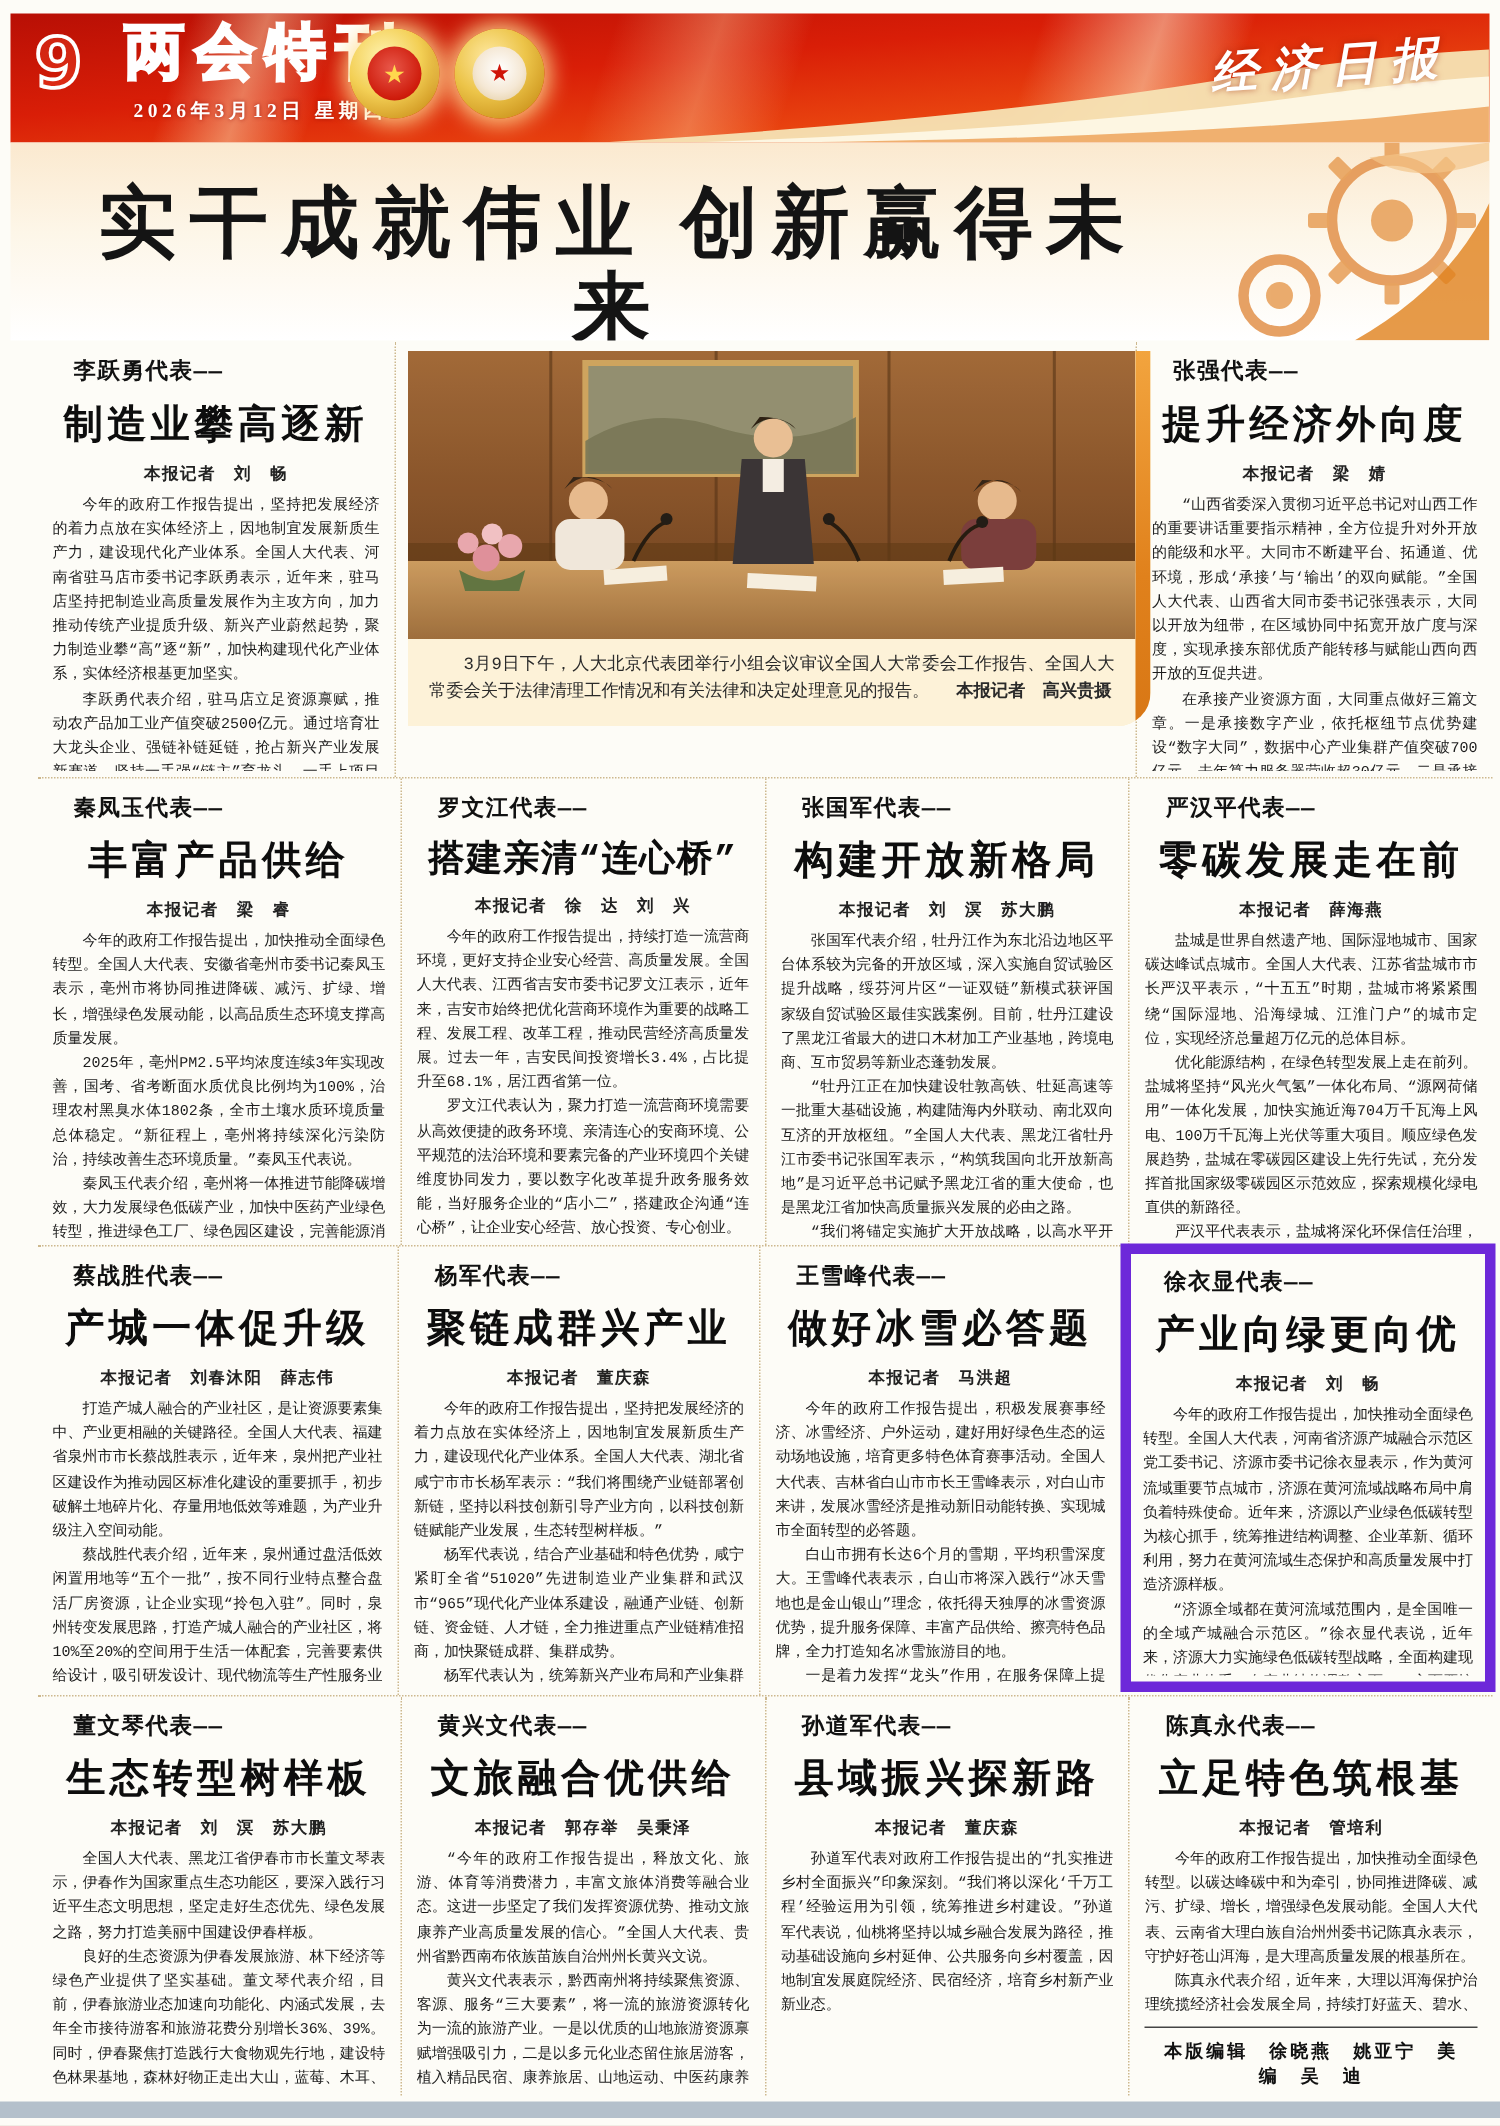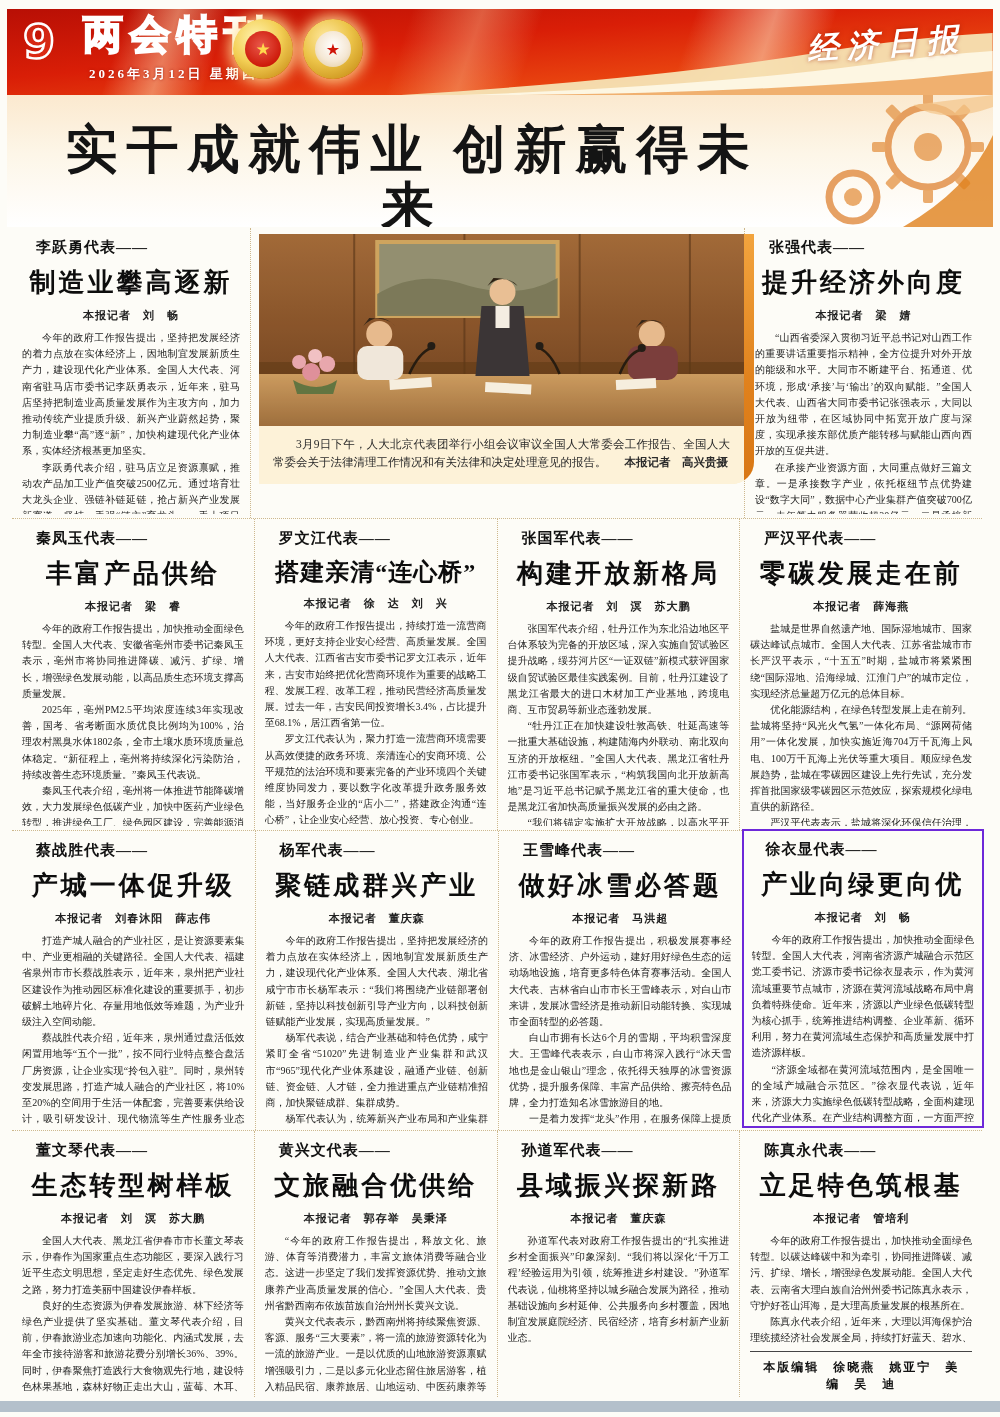--- a/index.html
+++ b/index.html
@@ -34,40 +34,40 @@
           color:#fff;letter-spacing:9px;transform:rotate(-4deg);text-shadow:0 0 4px rgba(150,20,0,.55);}
 
   
   .headline-zone{position:absolute;top:95px;left:7px;right:7px;height:132px;
           background:linear-gradient(180deg,#fbe9cf 0%,#fdf6e8 45%,#ffffff 100%);overflow:hidden;}
   .main-headline{position:absolute;left:30px;top:26px;width:750px;text-align:center;
           font-size:52px;font-weight:900;color:#141414;letter-spacing:9px;line-height:1.1;margin:0;}
   .gear-art{position:absolute;right:0;top:0;height:132px;width:250px;}
 
   
-  .content{position:absolute;top:228px;left:12px;width:970px;}
+  .content{position:absolute;top:228px;left:25px;width:970px;font-family:Liberation Mono, monospace;}
   .row{display:flex;}
   .row+.row{border-top:1px dotted #cdb88e;}
   .row1{height:290px;}
   .row2{height:311px;}
   .row3{height:299px;}
   .row4{height:266px;}
   .cell{box-sizing:border-box;padding:8px 10px 4px;overflow:hidden;}
   .row1 .cell{flex:0 0 238px;}
   .row1 .photo-block{flex:0 0 494px;}
   .row2 .cell,.row3 .cell,.row4 .cell{flex:1 1 0;}
   .vsep{border-left:1px dotted #cdb88e;}
 
   .kicker{font-size:15px;font-weight:bold;color:#111;letter-spacing:1px;padding-left:14px;margin:2px 0 4px;}
   .art-title{margin:4px 0 6px;text-align:center;font-size:26px;font-weight:900;color:#0d0d0d;
           letter-spacing:3px;white-space:nowrap;}
   .byline{text-align:center;font-size:11px;color:#222;font-weight:bold;margin:2px 0 7px;letter-spacing:1px;}
   .body-text p{margin:0;font-size:10px;line-height:1.62;color:#1c1c1c;text-align:justify;text-indent:2em;}
 
-  .highlight{border:2px solid #6d28d9;margin:-2px -2px -2px 0;padding:7px 8px 4px;}
+  .highlight{border:7px solid #6d28d9;margin:-2px -2px -2px 0;padding:7px 8px 4px;}
 
   
   .photo-block{box-sizing:border-box;padding:6px 6px 0 8px;}
   .photo-wrap{position:relative;width:100%;height:250px;background:#fbeecb;
           border-radius:0 0 22px 0;overflow:hidden;padding-left:16px;}
   .photo-frame{position:absolute;top:0;right:0;width:10px;height:100%;
           background:linear-gradient(180deg,#f2a43e,#e0811c 60%,#d8categories 100%,#d87715);border-radius:0 0 14px 0;}
   .photo{position:absolute;top:0;left:0;right:10px;height:192px;overflow:hidden;}
   .caption-area{position:absolute;left:0;right:10px;top:192px;bottom:0;background:#fdf2d8;
           padding:9px 14px 0 14px;box-sizing:border-box;}
@@ -277,21 +277,21 @@
         <div class="body-text">
             <p>打造产城人融合的产业社区，是让资源要素集中、产业更相融的关键路径。全国人大代表、福建省泉州市市长蔡战胜表示，近年来，泉州把产业社区建设作为推动园区标准化建设的重要抓手，初步破解土地碎片化、存量用地低效等难题，为产业升级注入空间动能。</p>
             <p>蔡战胜代表介绍，近年来，泉州通过盘活低效闲置用地等“五个一批”，按不同行业特点整合盘活厂房资源，让企业实现“拎包入驻”。同时，泉州转变发展思路，打造产城人融合的产业社区，将10%至20%的空间用于生活一体配套，完善要素供给设计，吸引研发设计、现代物流等生产性服务业态和“吃住行”等生活性服务业企业，聚集发展带动周边都市工业。</p>
           </div>
       </article>
       <article class="cell cell-stack vsep">
         <div class="kicker">杨军代表——</div>
         <h2 class="art-title">聚链成群兴产业</h2>
         <div class="byline">本报记者　董庆森</div>
         <div class="body-text">
-            <p>今年的政府工作报告提出，坚持把发展经济的着力点放在实体经济上，因地制宜发展新质生产力，建设现代化产业体系。全国人大代表、湖北省咸宁市市长杨军表示：“我们将围绕产业链部署创新链，坚持以科技创新引导产业方向，以科技创新链赋能产业发展，实现高质量发展。”</p>
+            <p>今年的政府工作报告提出，坚持把发展经济的着力点放在实体经济上，因地制宜发展新质生产力，建设现代化产业体系。全国人大代表、湖北省咸宁市市长杨军表示：“我们将围绕产业链部署创新链，坚持以科技创新引导产业方向，以科技创新链赋能产业发展，生态转型树样板。”</p>
             <p>杨军代表说，结合产业基础和特色优势，咸宁紧盯全省“51020”先进制造业产业集群和武汉市“965”现代化产业体系建设，融通产业链、创新链、资金链、人才链，全力推进重点产业链精准招商，加快聚链成群、集群成势。</p>
             <p>杨军代表认为，统筹新兴产业布局和产业集群建设对推动高质量发展至关重要。咸宁按照五大重点产业发展方向，成立由市级领导任链长的工作专班，实施“链长制”“园链行动”，推动大宗商品供应链与产业链深度融合，培育更多专精特新“小巨人”企业，力争全年新培育专精特新重点企业100家。</p>
           </div>
       </article>
       <article class="cell cell-stack vsep">
         <div class="kicker">王雪峰代表——</div>
         <h2 class="art-title">做好冰雪必答题</h2>
         <div class="byline">本报记者　马洪超</div>
         <div class="body-text">
             <p>今年的政府工作报告提出，积极发展赛事经济、冰雪经济、户外运动，建好用好绿色生态的运动场地设施，培育更多特色体育赛事活动。全国人大代表、吉林省白山市市长王雪峰表示，对白山市来讲，发展冰雪经济是推动新旧动能转换、实现城市全面转型的必答题。</p>

